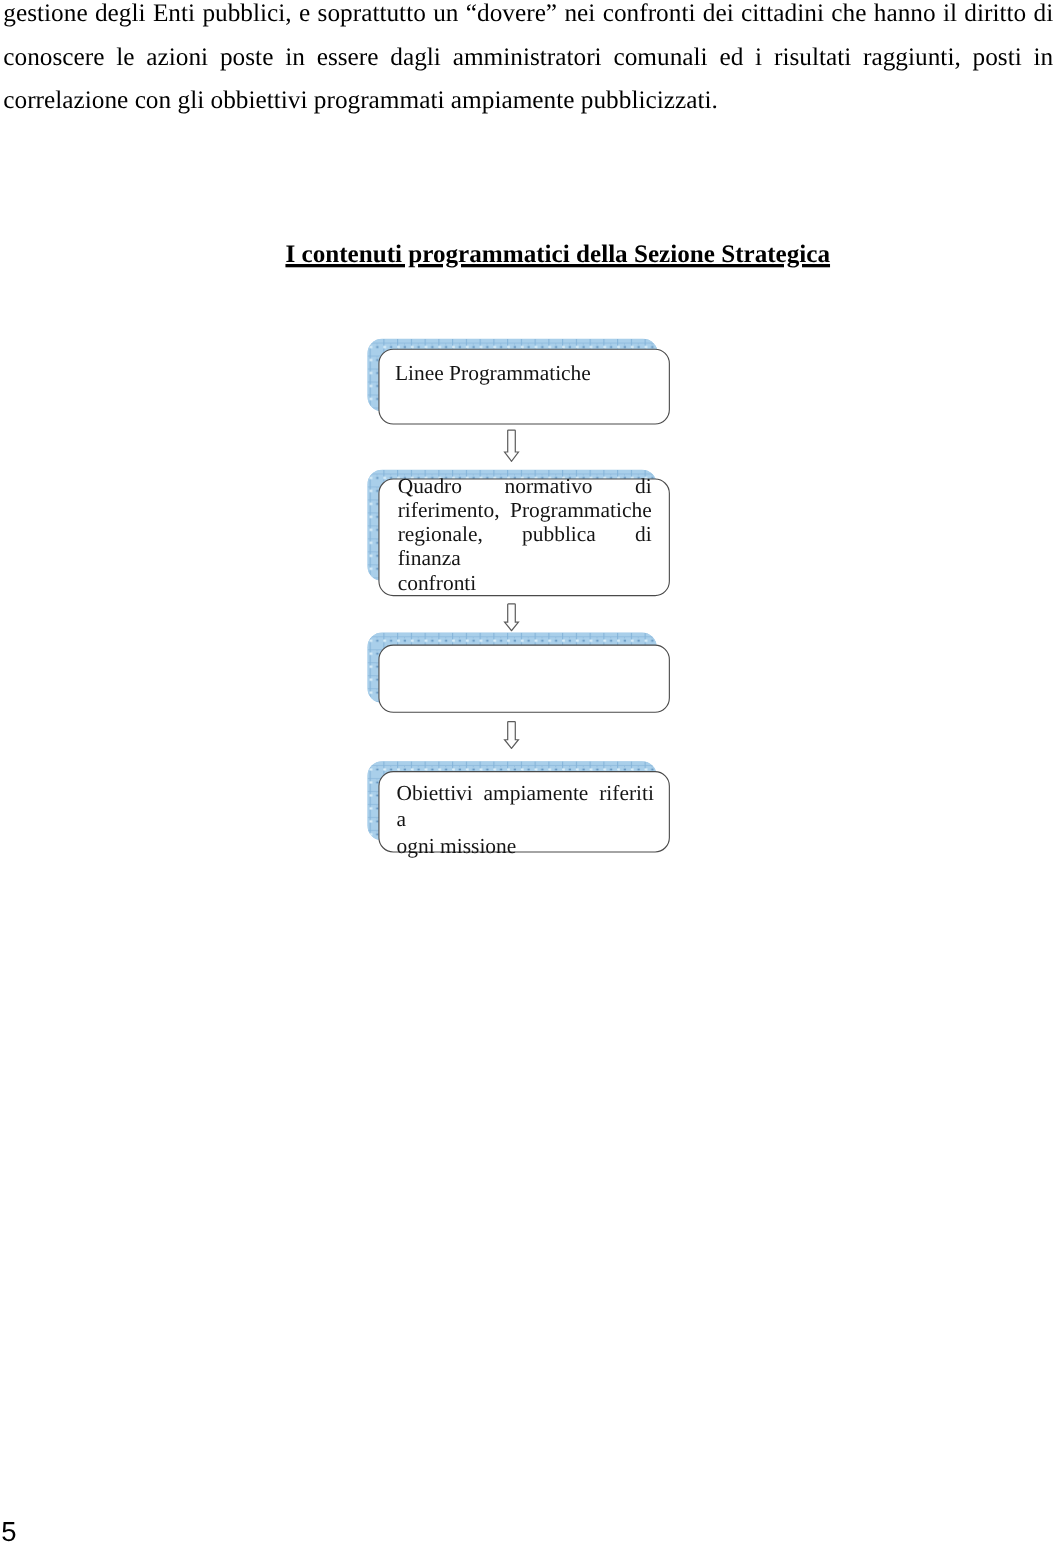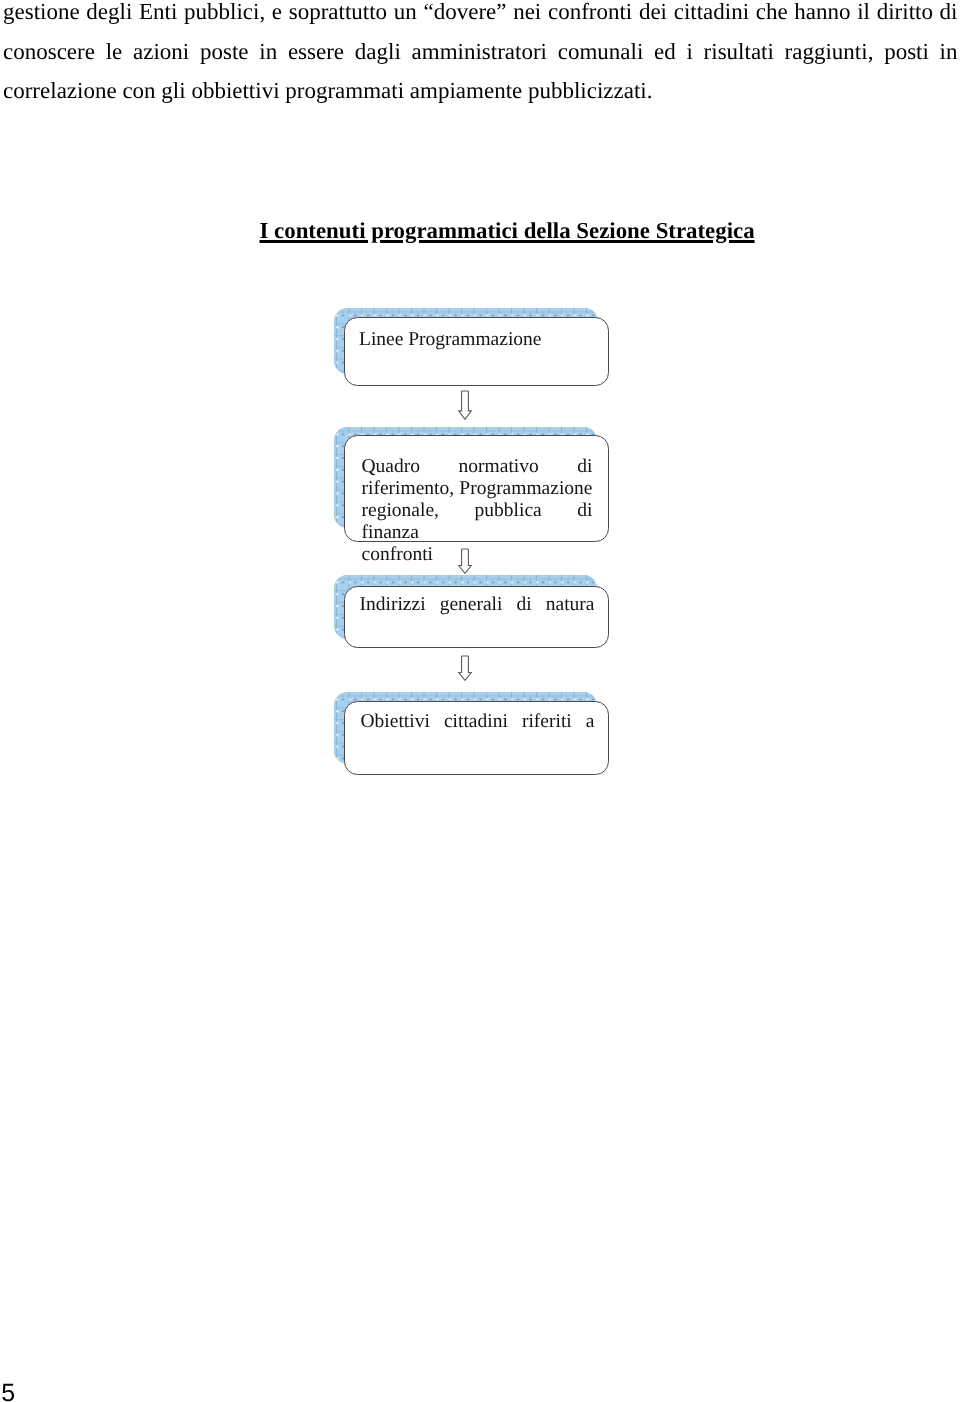--- a/index.html
+++ b/index.html
@@ -65,76 +65,76 @@
   <div class="flow">
 
     <div class="node">
       <div class="shadow" style="left:333.9px;top:307.5px;width:264.3px;height:66.7px">
           <svg width="264.3" height="66.7">
             <rect width="264.3" height="66.7" fill="url(#gridpat)"></rect>
           </svg>
         </div>
       <div class="boxo" style="left:344.2px;top:317.4px;width:264.6px;height:68.6px"></div>
       <div class="tx" style="left:359px;top:329.3px;width:234px">
-          <i class="last">Linee Programmazione</i>
+          <i class="last">Linee Programmatiche</i>
         </div>
     </div>
 
     <div class="arrow" style="left:457px;top:389.6px;width:16px;height:30px">
       <svg viewBox="0 0 16 30" width="16" height="30">
         <path d="M4.55 1.6 Q4.55 1.0 5.15 1.0 L10.85 1.0 Q11.45 1.0 11.45 1.6 L11.45 20.9 L14.3 20.9 L8 29.35 L1.7 20.9 L4.55 20.9 Z" fill="#fdfdfd" stroke="#5c5c5c" stroke-width="1.1" stroke-linejoin="miter"></path>
       </svg>
     </div>
 
     <div class="node">
       <div class="shadow" style="left:333.9px;top:426.8px;width:263.6px;height:100.8px">
           <svg width="263.6" height="100.8">
             <rect width="263.6" height="100.8" fill="url(#gridpat)"></rect>
           </svg>
         </div>
       <div class="boxo" style="left:344.2px;top:435px;width:264.6px;height:106.8px"></div>
-      <div class="tx" style="left:361.5px;top:456px;width:231px">
+      <div class="tx" style="left:361.5px;top:432px;width:231px">
           <i>Quadro normativo di</i>
-          <i>riferimento, Programmazione</i>
+          <i>riferimento, Programmatiche</i>
           <i>regionale, pubblica di finanza</i>
           <i class="last">confronti</i>
         </div>
     </div>
 
     <div class="arrow" style="left:457px;top:548.1px;width:16px;height:26px">
       <svg viewBox="0 0 16 26" width="16" height="26">
         <path d="M4.55 1.6 Q4.55 1.0 5.15 1.0 L10.85 1.0 Q11.45 1.0 11.45 1.6 L11.45 17.5 L14.3 17.5 L8 25.35 L1.7 17.5 L4.55 17.5 Z" fill="#fdfdfd" stroke="#5c5c5c" stroke-width="1.1" stroke-linejoin="miter"></path>
       </svg>
     </div>
 
     <div class="node">
       <div class="shadow" style="left:333.9px;top:575.3px;width:263.6px;height:64.2px">
           <svg width="263.6" height="64.2">
             <rect width="263.6" height="64.2" fill="url(#gridpat)"></rect>
           </svg>
         </div>
       <div class="boxo" style="left:344.2px;top:585.6px;width:264.6px;height:62.2px"></div>
       <div class="tx" style="left:359.5px;top:592px;width:235px;line-height:25.0px">
-          <i>Indirizzi generali di natura</i>
         </div>
     </div>
 
     <div class="arrow" style="left:457px;top:655.1px;width:16px;height:26px">
       <svg viewBox="0 0 16 26" width="16" height="26">
         <path d="M4.55 1.6 Q4.55 1.0 5.15 1.0 L10.85 1.0 Q11.45 1.0 11.45 1.6 L11.45 17.5 L14.3 17.5 L8 25.35 L1.7 17.5 L4.55 17.5 Z" fill="#fdfdfd" stroke="#5c5c5c" stroke-width="1.1" stroke-linejoin="miter"></path>
       </svg>
     </div>
 
     <div class="node">
       <div class="shadow" style="left:333.9px;top:691.7px;width:263.6px;height:72.2px">
           <svg width="263.6" height="72.2">
             <rect width="263.6" height="72.2" fill="url(#gridpat)"></rect>
           </svg>
         </div>
       <div class="boxo" style="left:344.2px;top:701px;width:264.6px;height:74.2px"></div>
       <div class="tx" style="left:360.5px;top:709.7px;width:234px;line-height:24.2px">
-          <i>Obiettivi cittadini riferiti a</i>
+          <i>Obiettivi ampiamente riferiti a</i>
+          <i class="last">ogni missione</i>
         </div>
     </div>
 
   </div>
   <div class="pagenum">5</div>
 </div>
 
 </body></html>

